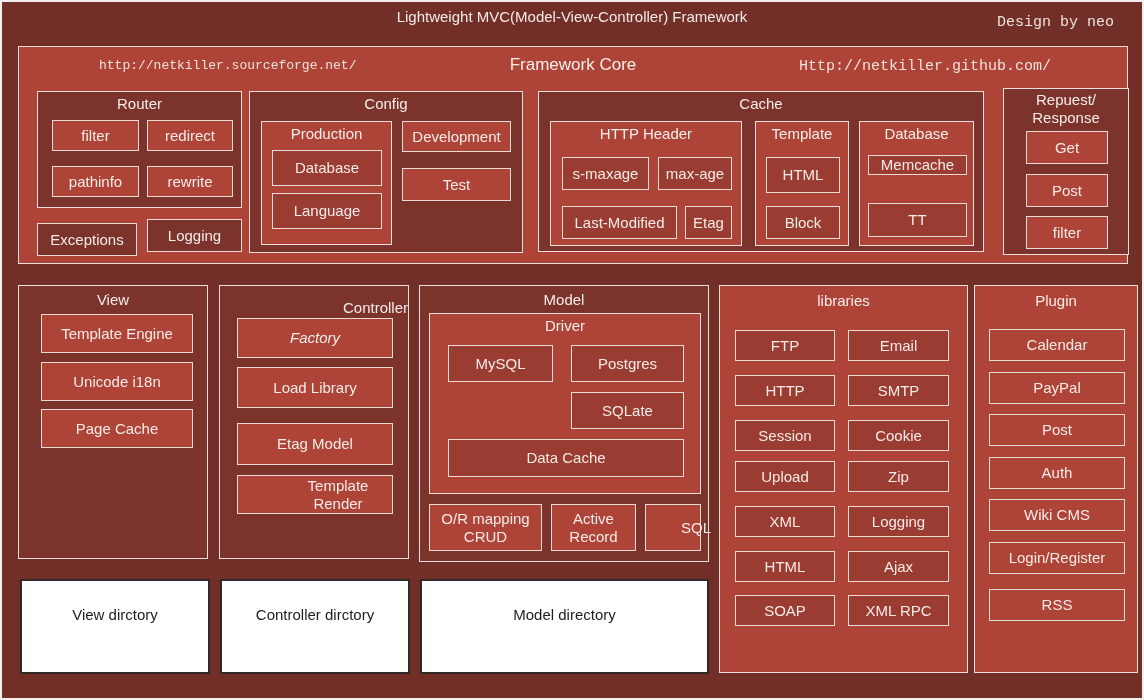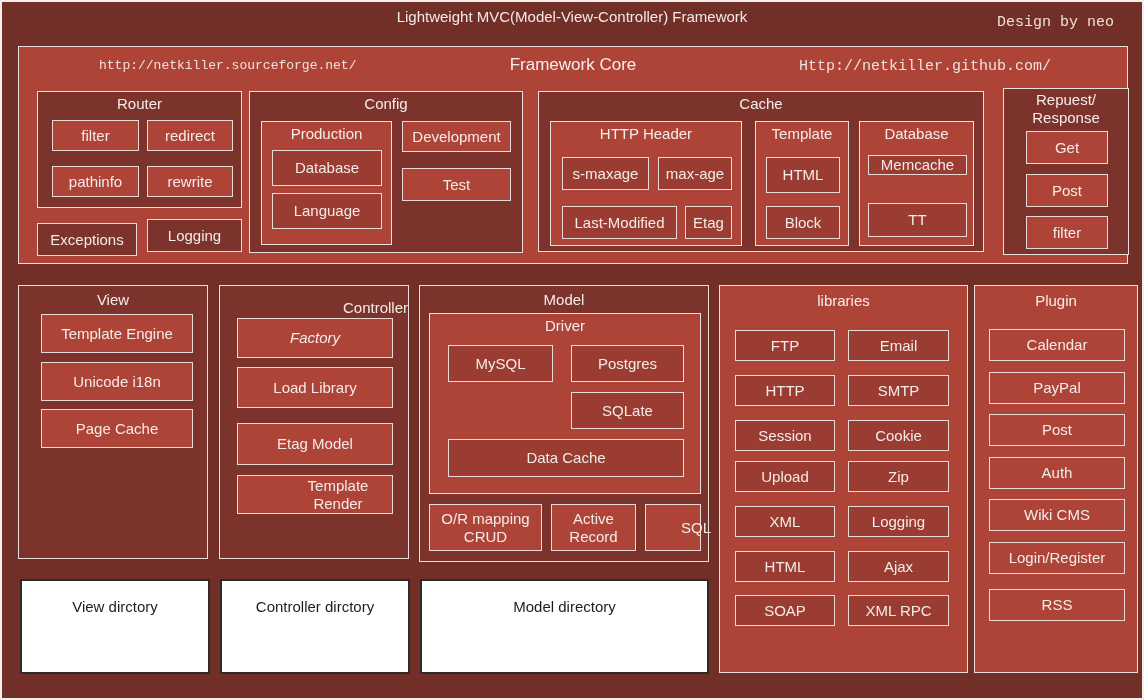--- a/index.html
+++ b/index.html
@@ -15,21 +15,21 @@
   .panel-light{background:#ae4438; border:1px solid #ecdfdb;}
   .group-dark{background:#7b332b; border:1px solid #ecdfdb;}
   .btn{display:flex; align-items:center; justify-content:center; text-align:center;
        font-size:15px; line-height:1.15; color:#f4eae7;}
   .btn-light{background:#ae4438; border:1px solid #e9dad6;}
   .btn-mid{background:#9a3c31; border:1px solid #e9dad6;}
   .btn-dark{background:#7b332b; border:1px solid #e9dad6;}
   .gtitle{position:absolute; left:0; right:0; text-align:center; font-size:15px; color:#f6ece9;}
   .mono{font-family:"Liberation Mono", monospace; color:#efe1dc;}
   .dir{background:#ffffff; border:2px solid #2f2a28; color:#1d1d1d;
-       text-align:center; font-size:15px; padding-top:17px;}
+       text-align:center; font-size:15px; padding-top:25px;}
 </style>
 </head>
 <body>
 
 <div class="page">
 
   <div class="box" style="left:0px;right:0px;top:6px;text-align:center;font-size:15px;">Lightweight MVC(Model-View-Controller) Framework</div>
   <div class="box mono" style="right:28px;top:12px;font-size:15px;">Design by neo</div>
 
   <div class="box panel-light" style="left:16px;top:44px;width:1110px;height:218px;">

